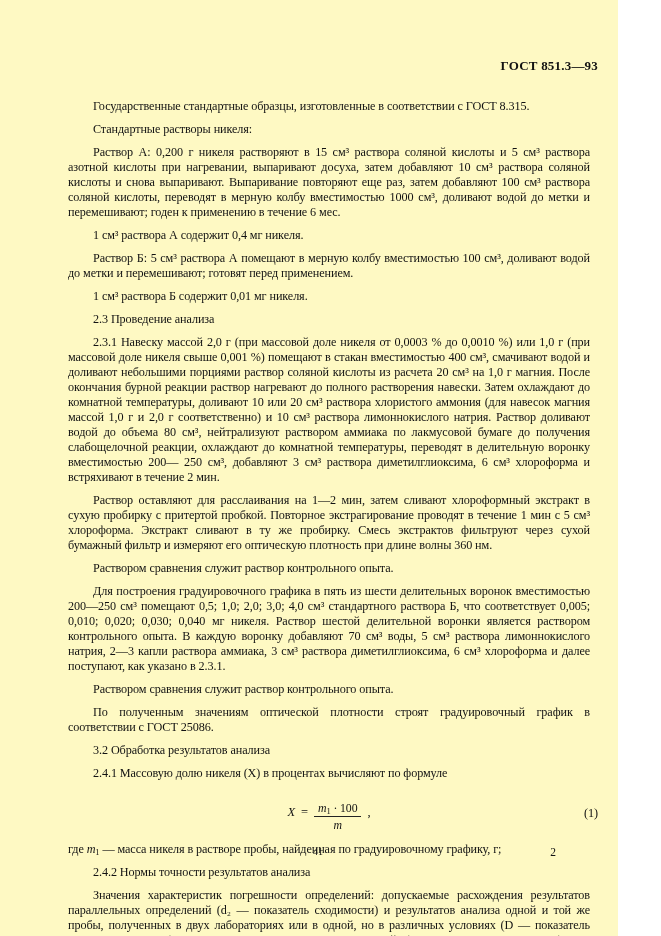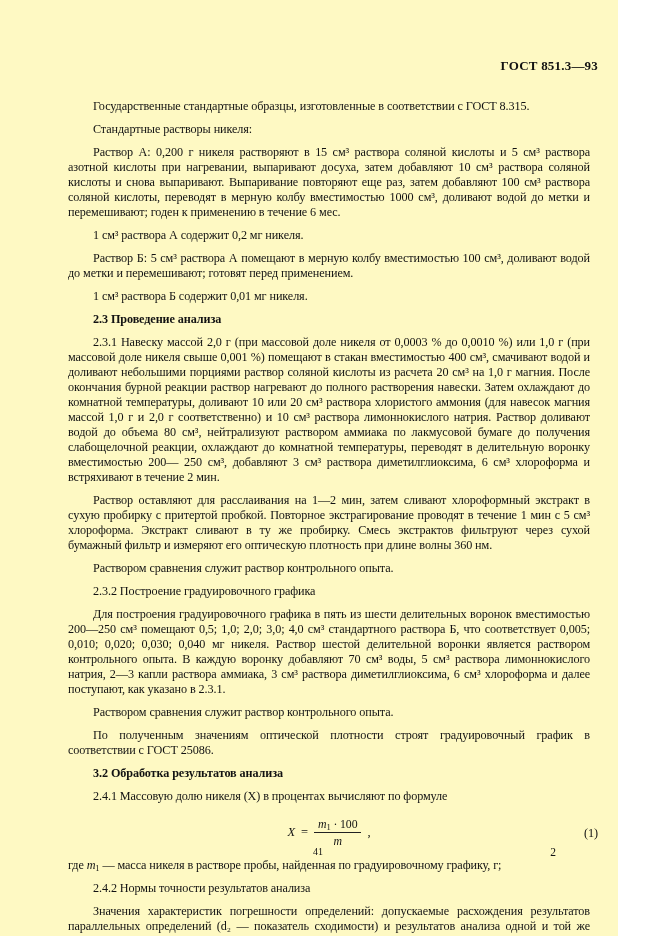--- a/index.html
+++ b/index.html
@@ -26,21 +26,21 @@
     position: absolute;
     top: 91px;
     left: 60px;
     width: 538px;
     font-size: 12.2px;
     line-height: 15px;
     text-align: justify;
     letter-spacing: -0.1px;
   }
   .para { margin: 8px; text-indent: 25px; }
-  .bold { font-weight: bold; }
+  .bold { font-weight: normal; }
   .formula-wrap {
     position: relative;
     margin: 13px 0 10px;
     text-align: center;
     text-indent: 0;
   }
   .eq {
     display: inline-flex;
     align-items: center;
     gap: 6px;
@@ -48,20 +48,21 @@
     line-height: 1.1;
   }
   .eq i, .def i { font-style: italic; }
   .frac {
     display: inline-flex;
     flex-direction: column;
     align-items: center;
     line-height: 1.2;
     vertical-align: middle;
     font-size: 11.8px;
+    margin-top: 7px;
   }
   .frac .num { border-bottom: 1px solid #222; padding: 0 4px 1px; }
   .frac .den { padding-top: 1px; }
   sub { font-size: 8.5px; vertical-align: -2px; line-height: 0; }
   .eq-number {
     position: absolute;
     right: 0;
     top: 50%;
     transform: translateY(-50%);
     font-size: 12.2px;
@@ -88,28 +89,27 @@
 <body>
 
 <div class="page">
 
   <div class="doc-header">ГОСТ 851.3—93</div>
 
   <div class="text-body">
     <p class="para">Государственные стандартные образцы, изготовленные в соответствии с ГОСТ 8.315.</p>
     <p class="para">Стандартные растворы никеля:</p>
     <p class="para">Раствор А: 0,200 г никеля растворяют в 15 см³ раствора соляной кислоты и 5 см³ раствора азотной кислоты при нагревании, выпаривают досуха, затем добавляют 10 см³ раствора соляной кислоты и снова выпаривают. Выпаривание повторяют еще раз, затем добавляют 100 см³ раствора соляной кислоты, переводят в мерную колбу вместимостью 1000 см³, доливают водой до метки и перемешивают; годен к применению в течение 6 мес.</p>
-    <p class="para">1 см³ раствора А содержит 0,2 мг никеля.</p>
+    <p class="para">1 см³ раствора А содержит 0,4 мг никеля.</p>
     <p class="para">Раствор Б: 5 см³ раствора А помещают в мерную колбу вместимостью 100 см³, доливают водой до метки и перемешивают; готовят перед применением.</p>
     <p class="para">1 см³ раствора Б содержит 0,01 мг никеля.</p>
     <p class="para bold">2.3 Проведение анализа</p>
     <p class="para">2.3.1 Навеску массой 2,0 г (при массовой доле никеля от 0,0003 % до 0,0010 %) или 1,0 г (при массовой доле никеля свыше 0,001 %) помещают в стакан вместимостью 400 см³, смачивают водой и доливают небольшими порциями раствор соляной кислоты из расчета 20 см³ на 1,0 г магния. После окончания бурной реакции раствор нагревают до полного растворения навески. Затем охлаждают до комнатной температуры, доливают 10 или 20 см³ раствора хлористого аммония (для навесок магния массой 1,0 г и 2,0 г соответственно) и 10 см³ раствора лимоннокислого натрия. Раствор доливают водой до объема 80 см³, нейтрализуют раствором аммиака по лакмусовой бумаге до получения слабощелочной реакции, охлаждают до комнатной температуры, переводят в делительную воронку вместимостью 200— 250 см³, добавляют 3 см³ раствора диметилглиоксима, 6 см³ хлороформа и встряхивают в течение 2 мин.</p>
     <p class="para">Раствор оставляют для расслаивания на 1—2 мин, затем сливают хлороформный экстракт в сухую пробирку с притертой пробкой. Повторное экстрагирование проводят в течение 1 мин с 5 см³ хлороформа. Экстракт сливают в ту же пробирку. Смесь экстрактов фильтруют через сухой бумажный фильтр и измеряют его оптическую плотность при длине волны 360 нм.</p>
     <p class="para">Раствором сравнения служит раствор контрольного опыта.</p>
-    <p class="para">2.3.2 Построение градуировочного графика</p>
     <p class="para">Для построения градуировочного графика в пять из шести делительных воронок вместимостью 200—250 см³ помещают 0,5; 1,0; 2,0; 3,0; 4,0 см³ стандартного раствора Б, что соответствует 0,005; 0,010; 0,020; 0,030; 0,040 мг никеля. Раствор шестой делительной воронки является раствором контрольного опыта. В каждую воронку добавляют 70 см³ воды, 5 см³ раствора лимоннокислого натрия, 2—3 капли раствора аммиака, 3 см³ раствора диметилглиоксима, 6 см³ хлороформа и далее поступают, как указано в 2.3.1.</p>
     <p class="para">Раствором сравнения служит раствор контрольного опыта.</p>
     <p class="para">По полученным значениям оптической плотности строят градуировочный график в соответствии с ГОСТ 25086.</p>
     <p class="para bold">3.2 Обработка результатов анализа</p>
     <p class="para">2.4.1 Массовую долю никеля (X) в процентах вычисляют по формуле</p>
 
     <div class="formula-wrap">
       <span class="eq">
         <i>X</i>
         <span>=</span>

